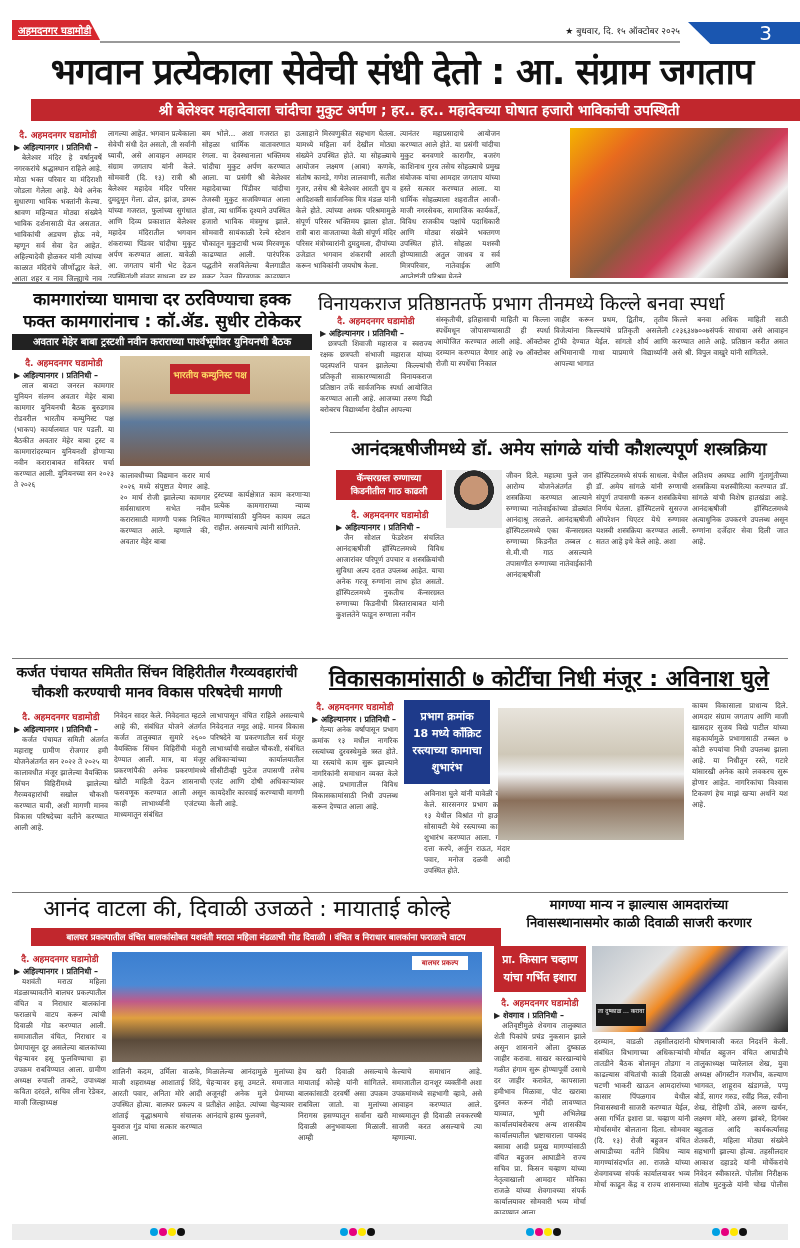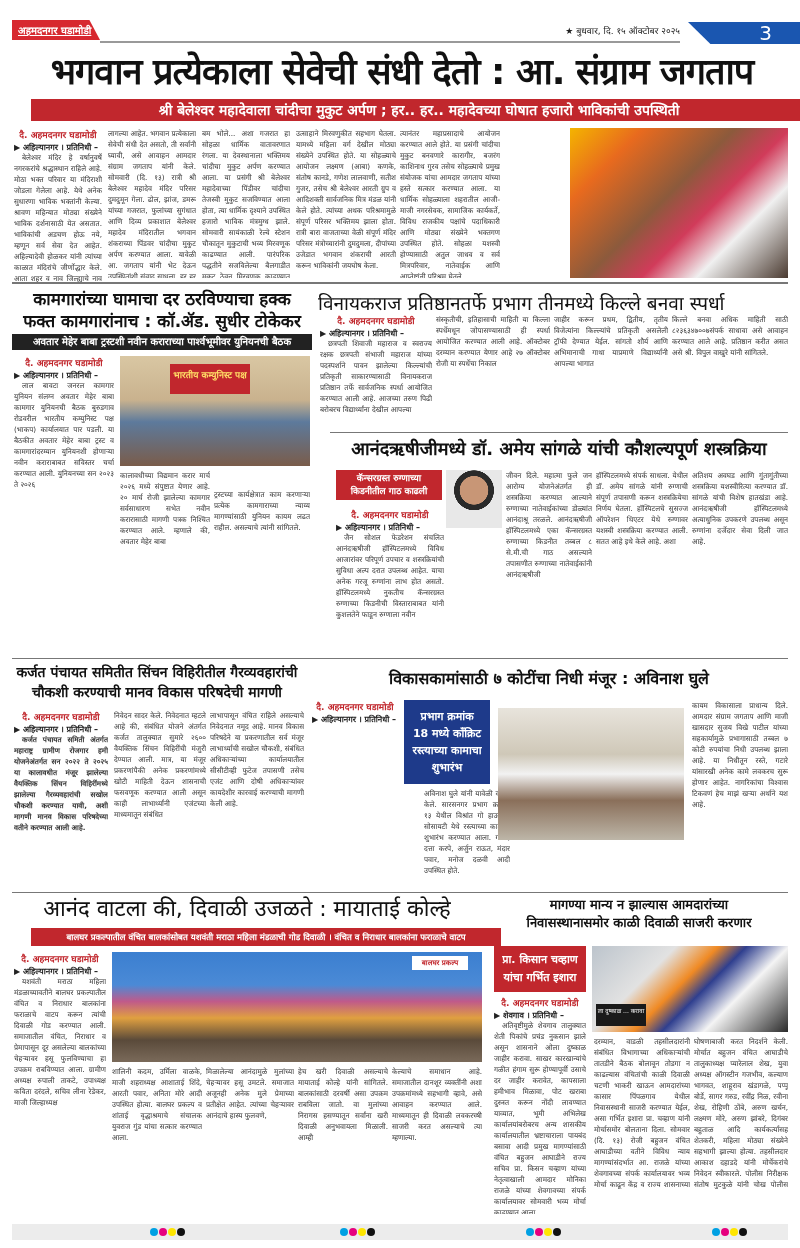--- a/index.html
+++ b/index.html
@@ -87,29 +87,30 @@
 <div class="abs col" style="left:506px;top:470px;width:86px;height:176px;">जीवन दिले. महात्मा फुले जन आरोग्य योजनेअंतर्गत ही शस्त्रक्रिया करण्यात आल्याने रुग्णाच्या नातेवाईकांच्या डोळ्यांत आनंदाश्रू तरळले. आनंदऋषीजी हॉस्पिटलमध्ये एका कॅन्सरग्रस्त रुग्णाच्या किडनीत तब्बल ८ से.मी.ची गाठ असल्याने तपासणीत रुग्णाच्या नातेवाईकांनी आनंदऋषीजी</div>
 <div class="abs col" style="left:596px;top:470px;width:92px;height:176px;">हॉस्पिटलमध्ये संपर्क साधला. येथील डॉ. अमेय सांगळे यांनी रुग्णाची संपूर्ण तपासणी करून शस्त्रक्रियेचा निर्णय घेतला. हॉस्पिटलचे सुसज्ज ऑपरेशन थिएटर येथे रुग्णावर यशस्वी शस्त्रक्रिया करण्यात आली. सतत आहे इथे केले आहे. अशा</div>
 <div class="abs col" style="left:692px;top:470px;width:96px;height:176px;">अतिशय अवघड आणि गुंतागुंतीच्या शस्त्रक्रिया यशस्वीरित्या करण्यात डॉ. सांगळे यांची विशेष हातखंडा आहे. आनंदऋषीजी हॉस्पिटलमध्ये अत्याधुनिक उपकरणे उपलब्ध असून रुग्णांना दर्जेदार सेवा दिली जात आहे.</div>
 <div class="abs rule" style="left:12px;top:658px;width:776px;height:1px;"></div>
 
 <div class="abs headline" style="left:12px;top:662px;width:290px;font-size:14px;line-height:20px;text-align:center;">कर्जत पंचायत समितीत सिंचन विहिरीतील गैरव्यवहारांची</div>
 <div class="abs headline" style="left:12px;top:682px;width:290px;font-size:14px;line-height:20px;text-align:center;">चौकशी करण्याची मानव विकास परिषदेची मागणी</div>
 <div class="abs" style="left:14px;top:710px;width:94px;">
   <div class="byline">दै. अहमदनगर घडामोडी</div>
   <div class="dateline2">▶ अहिल्यानगर । प्रतिनिधी –</div>
-  <div class="col" style="height:170px;text-indent:8px;font-weight:bold;">कर्जत पंचायत समिती अंतर्गत महाराष्ट्र ग्रामीण रोजगार हमी योजनेअंतर्गत सन २०२२ ते २०२५ या कालावधीत मंजूर झालेल्या वैयक्तिक सिंचन विहिरींमध्ये झालेल्या गैरव्यवहारांची सखोल चौकशी करण्यात यावी, अशी मागणी मानव विकास परिषदेच्या वतीने करण्यात आली आहे.</div>
+  <div class="col" style="height:170px;text-indent:8px;">कर्जत पंचायत समिती अंतर्गत महाराष्ट्र ग्रामीण रोजगार हमी योजनेअंतर्गत सन २०२२ ते २०२५ या कालावधीत मंजूर झालेल्या वैयक्तिक सिंचन विहिरींमध्ये झालेल्या गैरव्यवहारांची सखोल चौकशी करण्यात यावी, अशी मागणी मानव विकास परिषदेच्या वतीने करण्यात आली आहे.</div>
 </div>
 <div class="abs col" style="left:114px;top:710px;width:92px;height:192px;">निवेदन सादर केले. निवेदनात म्हटले आहे की, संबंधित योजने अंतर्गत कर्जत तालुक्यात सुमारे २६०० वैयक्तिक सिंचन विहिरींची मंजुरी देण्यात आली. मात्र, या मंजूर प्रकरणांपैकी अनेक प्रकरणांमध्ये खोटी माहिती देऊन शासनाची फसवणूक करण्यात आली असून काही लाभार्थ्यांनी एजंटच्या माध्यमातून संबंधित</div>
 <div class="abs col" style="left:210px;top:710px;width:94px;height:192px;">लाभापासून वंचित राहिले असल्याचे निवेदनात नमूद आहे. मानव विकास परिषदेने या प्रकरणातील सर्व मंजूर लाभार्थ्यांची सखोल चौकशी, संबंधित अधिकाऱ्यांच्या कार्यालयातील सीसीटीव्ही फुटेज तपासणी तसेच एजंट आणि दोषी अधिकाऱ्यांवर कायदेशीर कारवाई करण्याची मागणी केली आहे.</div>
 
-<div class="abs headline" style="left:310px;top:664px;width:478px;font-size:16px;line-height:30px;text-align:center;">विकासकामांसाठी ७ कोटींचा निधी मंजूर : अविनाश घुले</div>
+<div class="abs headline" style="left:310px;top:664px;width:478px;font-size:22px;line-height:30px;text-align:center;text-decoration:underline;">विकासकामांसाठी ७ कोटींचा निधी मंजूर : अविनाश घुले</div>
 <div class="abs" style="left:312px;top:700px;width:86px;">
   <div class="byline">दै. अहमदनगर घडामोडी</div>
   <div class="dateline2">▶ अहिल्यानगर । प्रतिनिधी –</div>
+  <div class="col" style="height:180px;text-indent:8px;">गेल्या अनेक वर्षांपासून प्रभाग क्रमांक १३ मधील नागरिक रस्त्यांच्या दुरवस्थेमुळे त्रस्त होते. या रस्त्यांचे काम सुरू झाल्याने नागरिकांनी समाधान व्यक्त केले आहे. प्रभागातील विविध विकासकामांसाठी निधी उपलब्ध करून देण्यात आला आहे.</div>
 </div>
 <div class="abs bluebox" style="left:404px;top:700px;width:86px;height:84px;font-size:11px;line-height:17px;">
   <div>प्रभाग क्रमांक</div>
   <div>18 मध्ये कॉंक्रिट</div>
   <div>रस्त्याच्या कामाचा</div>
   <div>शुभारंभ</div>
 </div>
 <div class="abs col" style="left:424px;top:788px;width:86px;height:100px;">अविनाश घुले यांनी यावेळी व्यक्त केले. सारसनगर प्रभाग क्रमांक १३ येथील विश्रांत गो हाऊसिंग सोसायटी येथे रस्त्याच्या कामाचा शुभारंभ करण्यात आला. गांधी, दत्ता करपे, अर्जुन राऊत, मंदार पवार, मनोज दळवी आदी उपस्थित होते.</div>
 <div class="abs photo" style="left:498px;top:708px;width:186px;height:132px;background:linear-gradient(180deg,#e8e4dc 0%,#cfc8b8 35%,#f2f2f2 50%,#8a6f5a 70%,#bdb6a8 100%);"></div>
 <div class="abs col" style="left:692px;top:700px;width:96px;height:188px;">कायम विकासाला प्राधान्य दिले. आमदार संग्राम जगताप आणि माजी खासदार सुजय विखे पाटील यांच्या सहकार्यामुळे प्रभागासाठी तब्बल ७ कोटी रुपयांचा निधी उपलब्ध झाला आहे. या निधीतून रस्ते, गटारे यांसारखी अनेक कामे लवकरच सुरू होणार आहेत. नागरिकांचा विश्वास टिकवणं हेच माझं खऱ्या अर्थाने यश आहे.</div>

